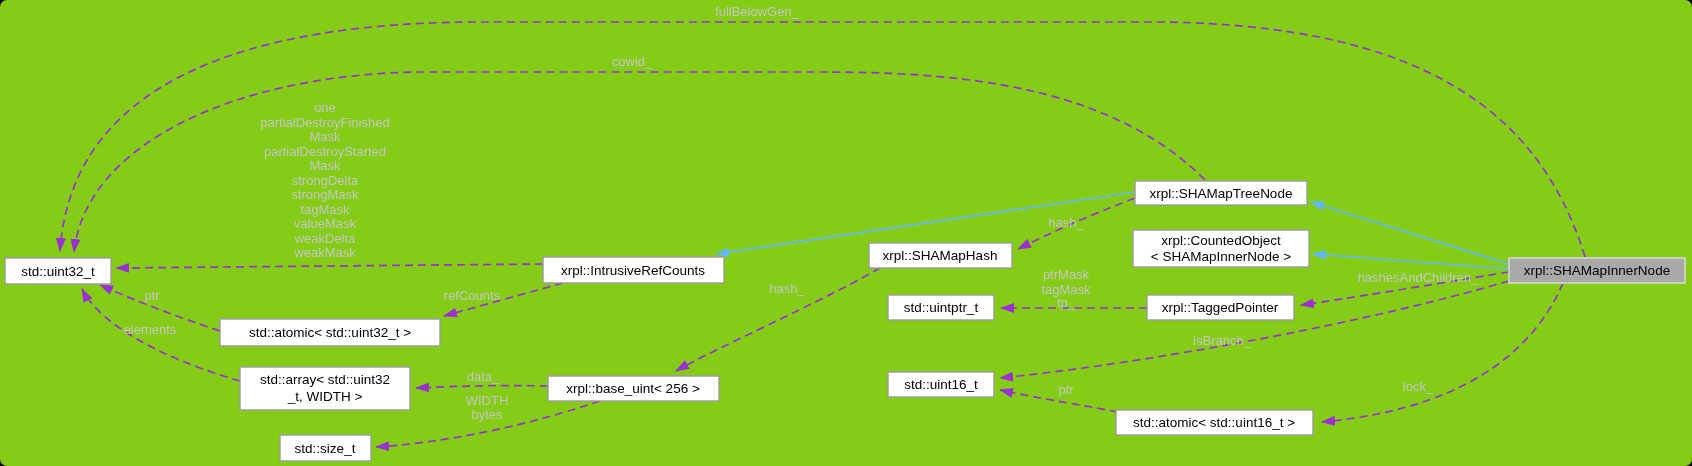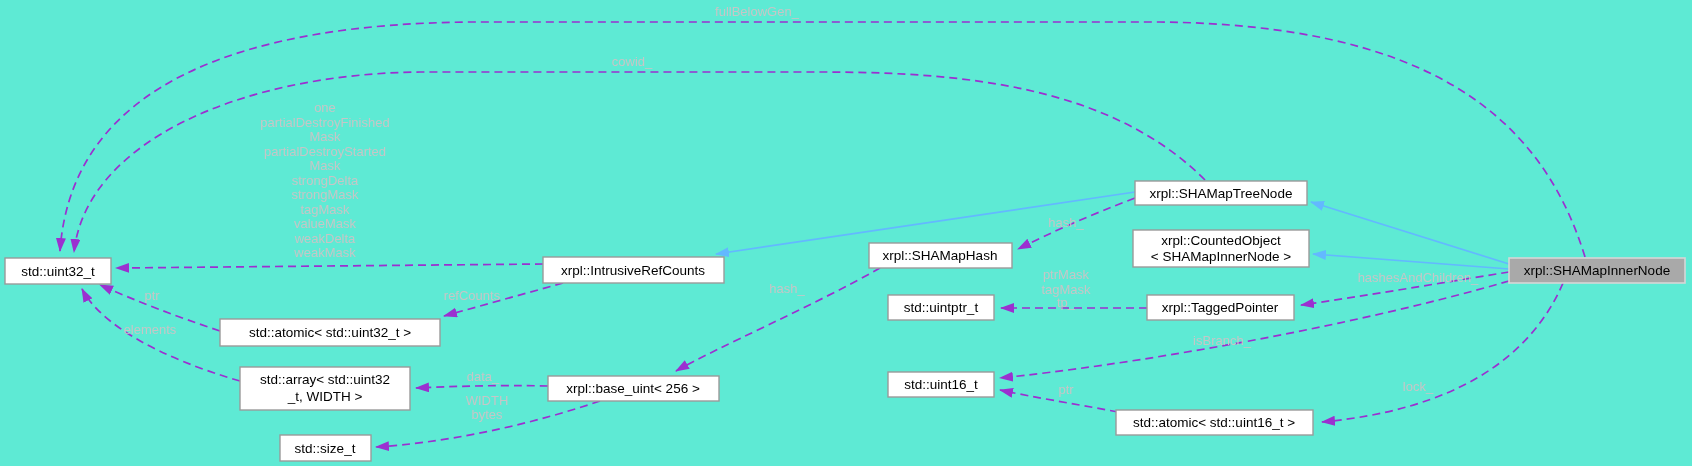--- a/index.html
+++ b/index.html
@@ -1,16 +1,16 @@
 <!DOCTYPE html>
 <html><head>
 <meta charset="utf-8">
 <style>
   html,body{margin:0;padding:0;background:#000;}
-  .stage{position:relative;width:1692px;height:466px;background:#5eead4;overflow:hidden;}
+  .stage{position:relative;width:1692px;height:466px;background:#84cc16;overflow:hidden;border-radius:7px;}
   svg{display:block;font-family:"Liberation Sans",sans-serif;}
   .node rect{fill:#ffffff;stroke:#9a9a9a;stroke-width:1.4;}
   .node.highlight rect{fill:#a9a9a9;stroke:#d6d6d6;stroke-width:1.6;}
   .node text{fill:#000000;font-size:13.5px;text-anchor:middle;}
   .edge{fill:none;stroke:#9b30d0;stroke-width:1.7;stroke-dasharray:8 5;}
   .edge-blue{fill:none;stroke:#63b8ff;stroke-width:1.7;}
   .elabel{fill:#c6c6c6;font-size:13px;text-anchor:middle;}
 </style>
 </head>
 <body>

